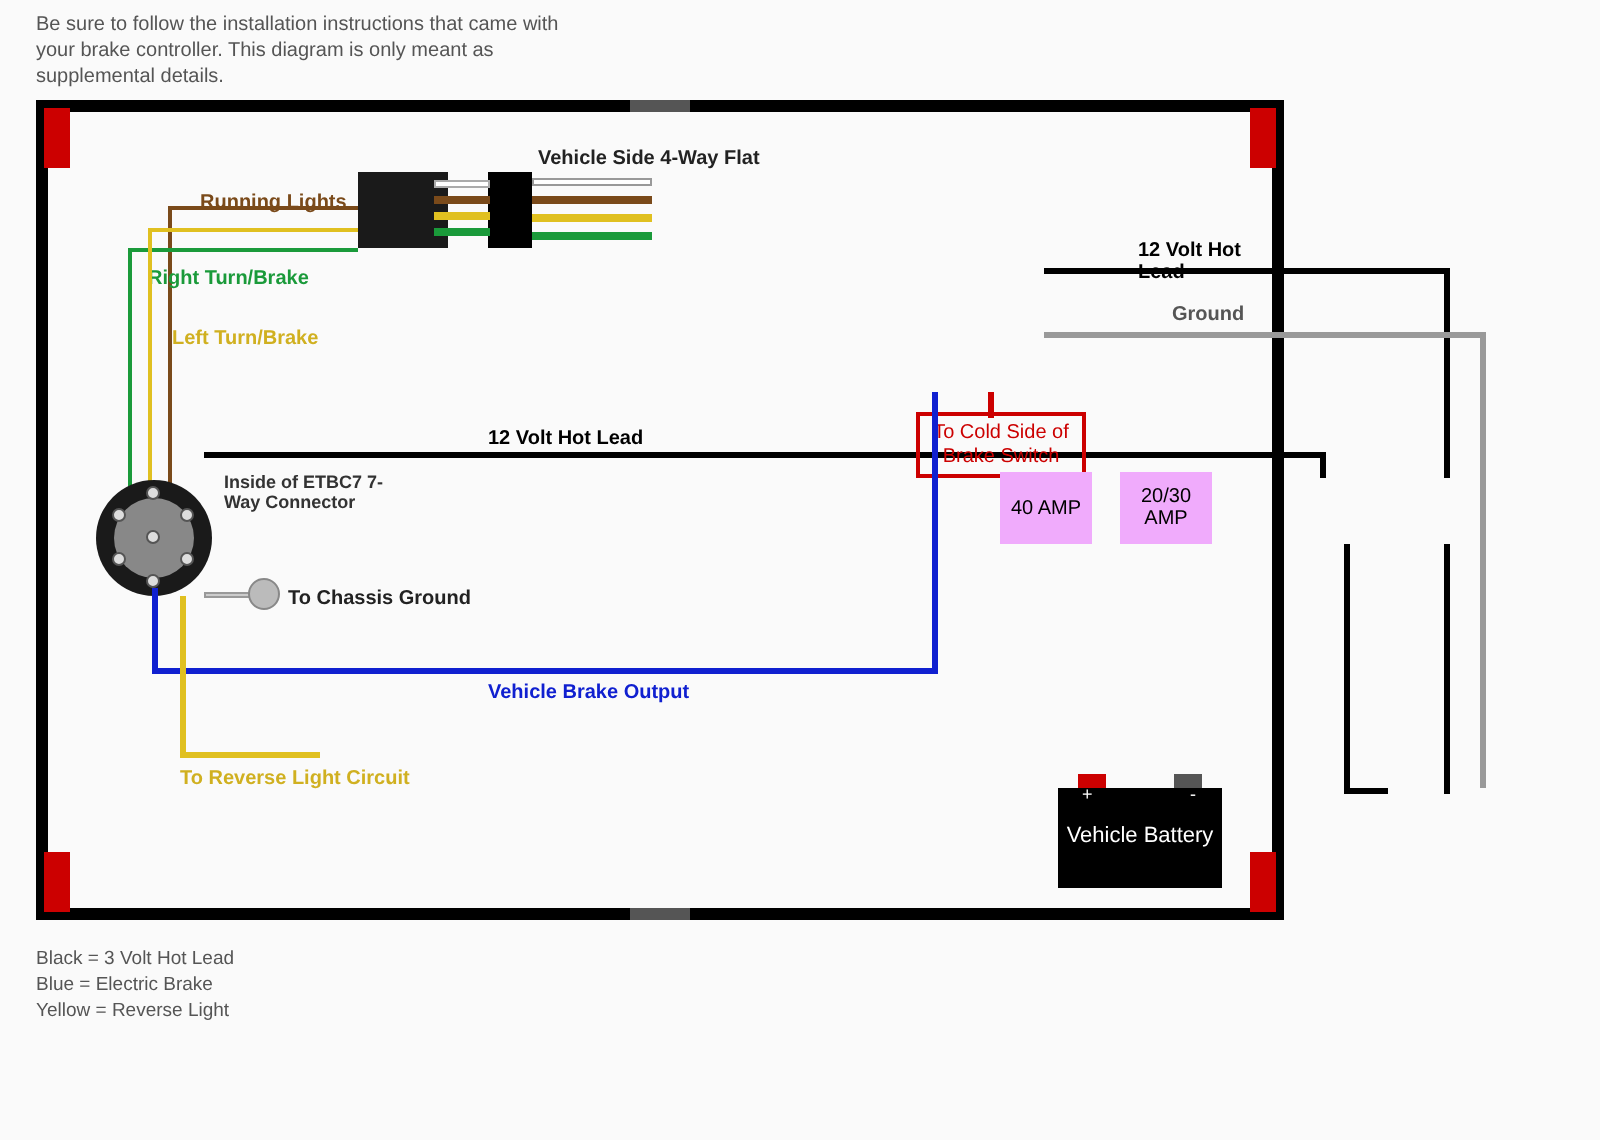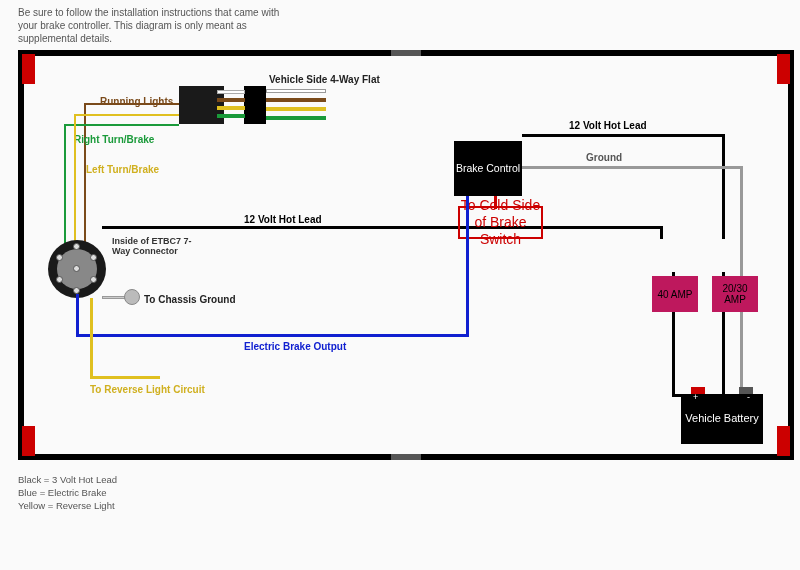--- a/index.html
+++ b/index.html
@@ -1,39 +1,39 @@
 <!DOCTYPE html>
 <html><head>
 <meta charset="utf-8">
 <style>
   * { margin: 0; padding: 0; box-sizing: border-box; }
   body { width: 800px; height: 570px; background: #fafafa; font-family: Arial, sans-serif; font-size: 11px; position: relative; overflow: hidden; }
   .top-note { position: absolute; top: 6px; left: 18px; color: #555; font-size: 10px; width: 280px; line-height: 1.3; }
-  .frame { position: absolute; top: 50px; left: 18px; width: 776px; height: 410px; border: 6px solid #000; }
+  .frame { position: absolute; top: 50px; left: 18px; width: 624px; height: 410px; border: 6px solid #000; }
   .corner { position: absolute; width: 13px; height: 30px; background: #c00; }
   .c-tl { top: -2px; left: -2px; }
   .c-tr { top: -2px; right: -2px; }
   .c-bl { bottom: -2px; left: -2px; }
   .c-br { bottom: -2px; right: -2px; }
   .c-mid-t { position: absolute; top: -6px; left: 50%; transform: translateX(-50%); width: 30px; height: 6px; background: #555; }
   .c-mid-b { position: absolute; bottom: -6px; left: 50%; transform: translateX(-50%); width: 30px; height: 6px; background: #555; }
   .wire { position: absolute; }
   .lbl { position: absolute; font-size: 10px; font-weight: bold; }
   .connector-7way { position: absolute; top: 184px; left: 24px; width: 58px; height: 58px; }
   .connector-7way .body { width: 58px; height: 58px; background: #1a1a1a; border-radius: 50%; position: relative; }
   .connector-7way .inner { position: absolute; top: 9px; left: 9px; width: 40px; height: 40px; background: #888; border-radius: 50%; }
   .pin { position: absolute; width: 7px; height: 7px; background: #ddd; border: 1px solid #555; border-radius: 50%; }
   .brake-control { position: absolute; top: 85px; left: 430px; width: 68px; height: 55px; background: #000; color: #fff; font-size: 10.5px; text-align: center; display: flex; align-items: center; justify-content: center; line-height: 1.2; }
   .battery { position: absolute; bottom: 10px; right: 25px; width: 82px; height: 50px; background: #000; color: #fff; font-size: 11px; text-align: center; display: flex; align-items: center; justify-content: center; line-height: 1.2; }
   .bat-pos { position: absolute; top: -7px; left: 10px; width: 14px; height: 7px; background: #c00; }
   .bat-neg { position: absolute; top: -7px; right: 10px; width: 14px; height: 7px; background: #555; }
-  .amp-box { position: absolute; width: 46px; height: 36px; background: #be185d; color: #000; font-size: 10px; text-align: center; display: flex; align-items: center; justify-content: center; line-height: 1.1; margin-top: 40px; }
+  .amp-box { position: absolute; width: 46px; height: 36px; background: #f0abfc; color: #000; font-size: 10px; text-align: center; display: flex; align-items: center; justify-content: center; line-height: 1.1; }
   .amp40 { top: 180px; right: 90px; }
   .amp2030 { top: 180px; right: 30px; }
-  .cold-box { position: absolute; top: 150px; left: 434px; width: 85px; height: 33px; border: 2px solid #c00; color: #c00; font-size: 14px; text-align: center; display: flex; align-items: center; justify-content: center; line-height: 1.2; }
+  .cold-box { position: absolute; top: 150px; left: 434px; width: 85px; height: 33px; border: 2px solid #c00; color: #c00; font-size: 10px; text-align: center; display: flex; align-items: center; justify-content: center; line-height: 1.2; }
   .four-way-plug { position: absolute; top: 30px; left: 155px; width: 45px; height: 38px; background: #1a1a1a; }
   .four-way-mate { position: absolute; top: 30px; left: 220px; width: 22px; height: 38px; background: #000; }
   .four-way-wires { position: absolute; top: 33px; left: 242px; }
   .four-way-wires div { width: 60px; height: 4px; margin-bottom: 5px; }
   .four-way-label { position: absolute; top: 18px; left: 245px; font-size: 10px; font-weight: bold; color: #222; }
   .chassis-circle { position: absolute; top: 233px; left: 100px; width: 16px; height: 16px; border-radius: 50%; background: #bbb; border: 1px solid #888; }
   .bottom-notes { position: absolute; top: 468px; left: 18px; font-size: 9.5px; color: #555; line-height: 1.35; }
 </style>
 </head>
 <body>
@@ -105,29 +105,28 @@
   <div class="lbl" style="top:64px;left:545px;color:#000">12 Volt Hot Lead</div>
   <div class="wire" style="top:78px;left:498px;width:200px;height:3px;background:#000"></div>
   <div class="wire" style="top:78px;left:698px;width:3px;height:105px;background:#000"></div>
 
   <div class="lbl" style="top:96px;left:562px;color:#555">Ground</div>
   <div class="wire" style="top:110px;left:498px;width:220px;height:3px;background:#999"></div>
   <div class="wire" style="top:110px;left:716px;width:3px;height:228px;background:#999"></div>
 
   <div class="wire" style="top:216px;left:698px;width:3px;height:125px;background:#000"></div>
 
-  <div class="brake-control">Brake Control</div>
 
   <div class="wire" style="top:140px;left:470px;width:3px;height:13px;background:#c00"></div>
   <div class="cold-box">To Cold Side of Brake Switch</div>
 
   <div class="wire" style="top:140px;left:442px;width:3px;height:140px;background:#1020d0"></div>
   <div class="wire" style="top:278px;left:52px;width:393px;height:3px;background:#1020d0"></div>
   <div class="wire" style="top:238px;left:52px;width:3px;height:43px;background:#1020d0"></div>
-  <div class="lbl" style="top:285px;left:220px;color:#1020d0">Electric Brake Output</div>
+  <div class="lbl" style="top:285px;left:220px;color:#1020d0">Vehicle Brake Output</div>
 
   <div class="wire" style="top:242px;left:66px;width:3px;height:80px;background:#e0c020"></div>
   <div class="wire" style="top:320px;left:66px;width:70px;height:3px;background:#e0c020"></div>
   <div class="lbl" style="top:328px;left:66px;color:#d0b020">To Reverse Light Circuit</div>
 
   <div class="amp-box amp40">40 AMP</div>
   <div class="amp-box amp2030">20/30 AMP</div>
 
   <div class="battery">
     <div class="bat-pos"></div>

